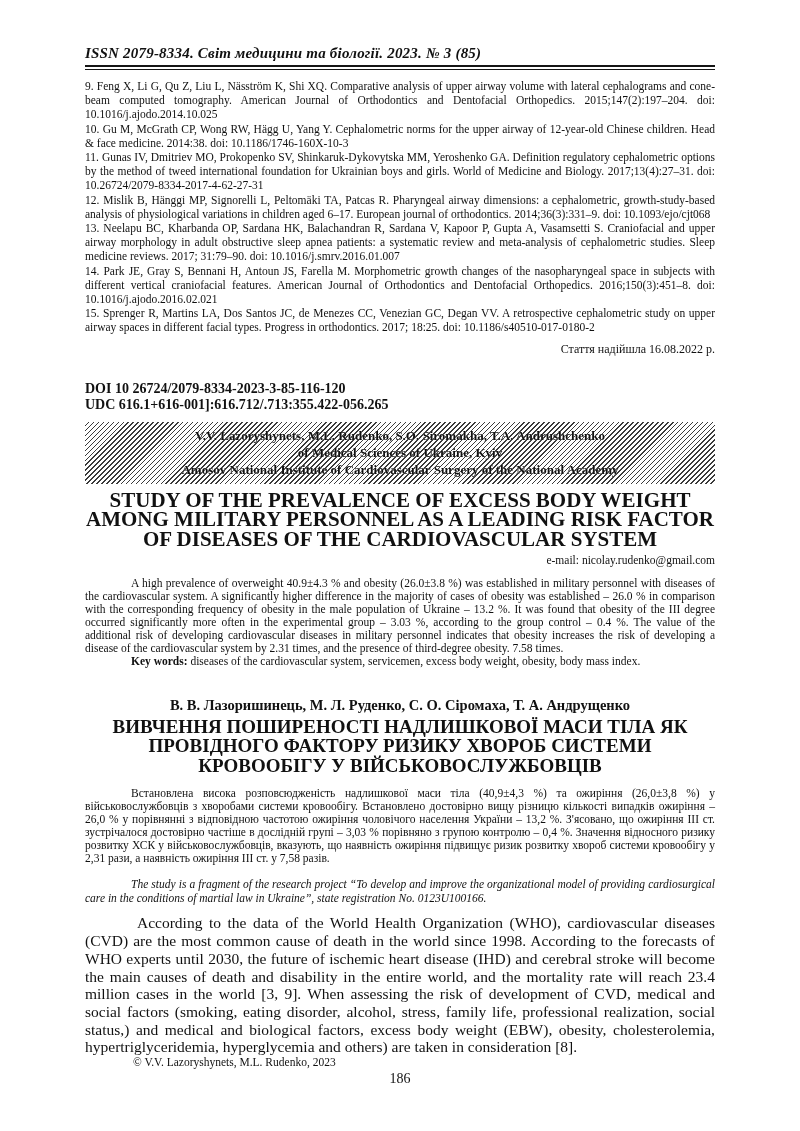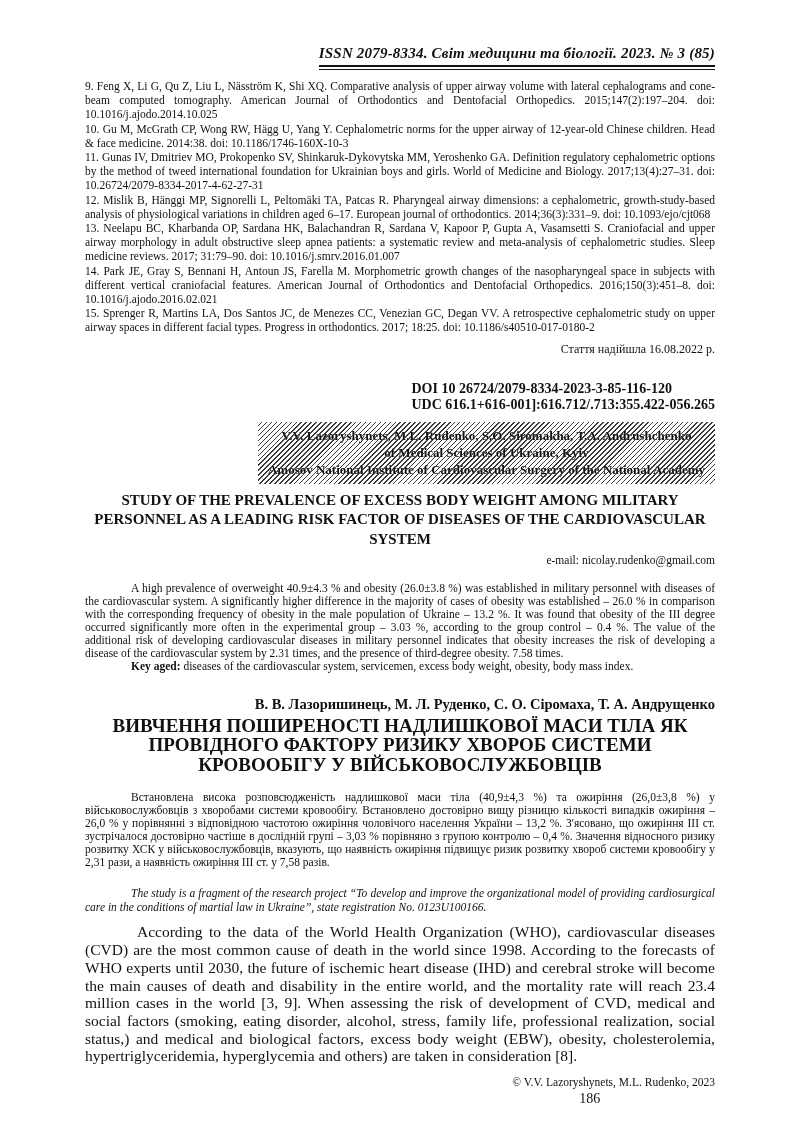--- a/index.html
+++ b/index.html
@@ -5,22 +5,22 @@
   * { margin: 0; padding: 0; box-sizing: border-box; }
   html, body { background: #ffffff; }
   body {
     width: 800px; height: 1131px;
     font-family: "Liberation Serif", "DejaVu Serif", serif;
     color: #111111;
     overflow: hidden;
   }
   .page {
     width: 800px; height: 1131px;
-    padding: 45px 85px 24px 85px;
-    display: flex; flex-direction: column; align-items: flex-end;
+    padding: 45px 85px 54px 85px;
+    display: flex; flex-direction: column;
   }
   
   .issn-header {
     font-size: 15px; font-weight: bold; font-style: italic;
     padding-bottom: 3px;
     border-bottom: 2.5px solid #151515;
     letter-spacing: 0.2px;
   }
   .rule-thin { height: 1.5px; background: #151515; margin-top: 1.5px; }
   
@@ -34,41 +34,41 @@
   .doi-block { margin-top: 24px; font-weight: bold; font-size: 14px; line-height: 16.5px; }
   .hatch-block {
     margin-top: 8px;
     padding: 5px 10px 6px 10px;
     text-align: center; font-weight: bold; font-size: 13px; line-height: 17px;
     background: repeating-linear-gradient(135deg, #ffffff 0 2.4px, #3a3a3a 2.4px 3.5px);
   }
   .hatch-block div { text-shadow: 0 0 1px #ffffff; }
   .title-en {
     margin-top: 7px;
-    text-align: center; font-weight: bold; font-size: 15px; line-height: 19.5px;
+    text-align: center; font-weight: bold; font-size: 21px; line-height: 19.5px;
   }
   .email { text-align: right; font-size: 11.5px; margin-top: 5px; margin-bottom: 5px; }
   
   .zigzag {
     height: 5px; margin: 2px 0;
     background-image:
       linear-gradient(45deg,  transparent 42%, #c7c7c7 42%, #c7c7c7 58%, transparent 58%),
       linear-gradient(135deg, transparent 42%, #c7c7c7 42%, #c7c7c7 58%, transparent 58%);
     background-size: 7px 5px;
   }
   
   .abstract {
     font-size: 11.5px; line-height: 12.9px; text-align: justify;
     margin-top: 2px; margin-bottom: 2px;
   }
   .abstract p { text-indent: 46px; }
   .kw-label { font-weight: bold; }
   .kw-label-italic { font-weight: bold; font-style: italic; }
   
-  .authors-ua { margin-top: 12px; text-align: center; font-weight: bold; font-size: 14.5px; }
+  .authors-ua { margin-top: 23px; text-align: center; font-weight: bold; font-size: 14.5px; }
   .title-ua {
     margin-top: 3px; margin-bottom: 6px;
     text-align: center; font-weight: bold; font-size: 19px; line-height: 19.5px;
   }
   
   .note {
     margin-top: 8px;
     font-size: 11.5px; font-style: italic; line-height: 13.5px; text-align: justify;
   }
   .note p { text-indent: 46px; }
@@ -116,21 +116,21 @@
   </div>
 
   <div class="title-en">STUDY OF THE PREVALENCE OF EXCESS BODY WEIGHT AMONG MILITARY PERSONNEL AS A LEADING RISK FACTOR OF DISEASES OF THE CARDIOVASCULAR SYSTEM</div>
 
   <div class="email">e-mail: nicolay.rudenko@gmail.com</div>
 
   <div class="zigzag"></div>
 
   <div class="abstract">
     <p>A high prevalence of overweight 40.9±4.3 % and obesity (26.0±3.8 %) was established in military personnel with diseases of the cardiovascular system. A significantly higher difference in the majority of cases of obesity was established – 26.0 % in comparison with the corresponding frequency of obesity in the male population of Ukraine – 13.2 %. It was found that obesity of the III degree occurred significantly more often in the experimental group – 3.03 %, according to the group control – 0.4 %. The value of the additional risk of developing cardiovascular diseases in military personnel indicates that obesity increases the risk of developing a disease of the cardiovascular system by 2.31 times, and the presence of third-degree obesity. 7.58 times.</p>
-    <p><span class="kw-label">Key aged:</span><span> diseases of the cardiovascular system, servicemen, excess body weight, obesity, body mass index.</span></p>
+    <p><span class="kw-label">Key words:</span><span> diseases of the cardiovascular system, servicemen, excess body weight, obesity, body mass index.</span></p>
   </div>
 
   <div class="zigzag"></div>
 
   <div class="authors-ua">В. В. Лазоришинець, М. Л. Руденко, С. О. Сіромаха, Т. А. Андрущенко</div>
   <div class="title-ua">ВИВЧЕННЯ ПОШИРЕНОСТІ НАДЛИШКОВОЇ МАСИ ТІЛА ЯК ПРОВІДНОГО ФАКТОРУ РИЗИКУ ХВОРОБ СИСТЕМИ КРОВООБІГУ У ВІЙСЬКОВОСЛУЖБОВЦІВ</div>
 
   <div class="zigzag"></div>
 
   <div class="abstract">

